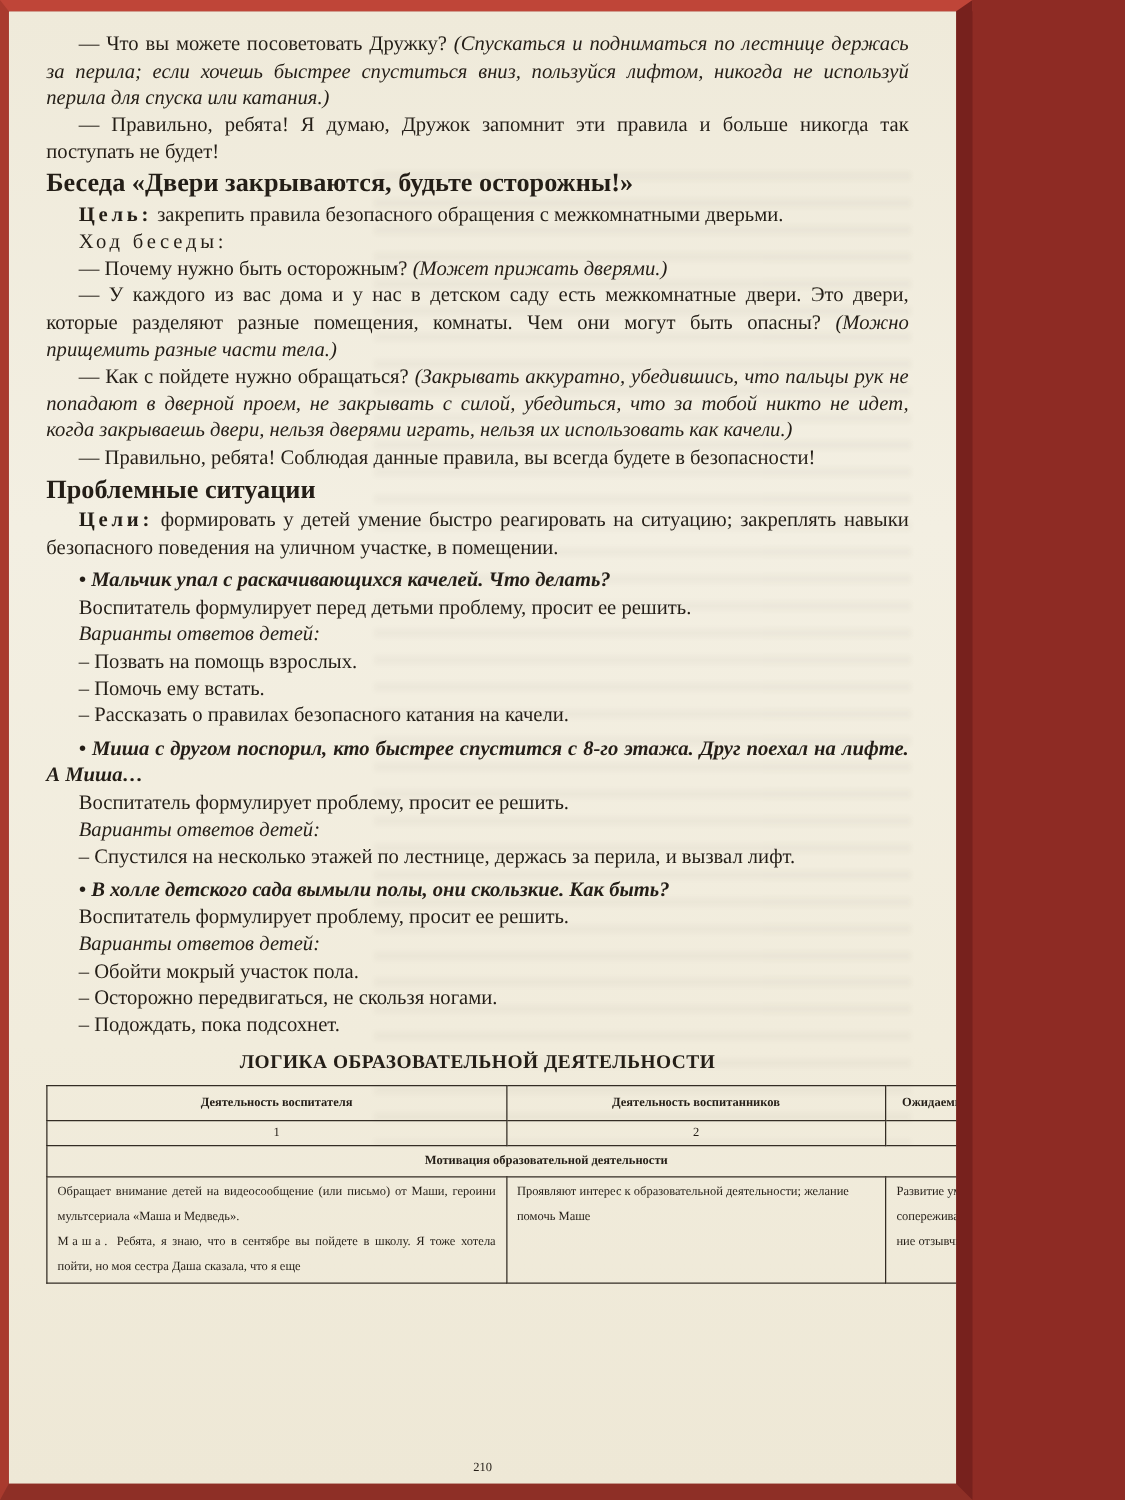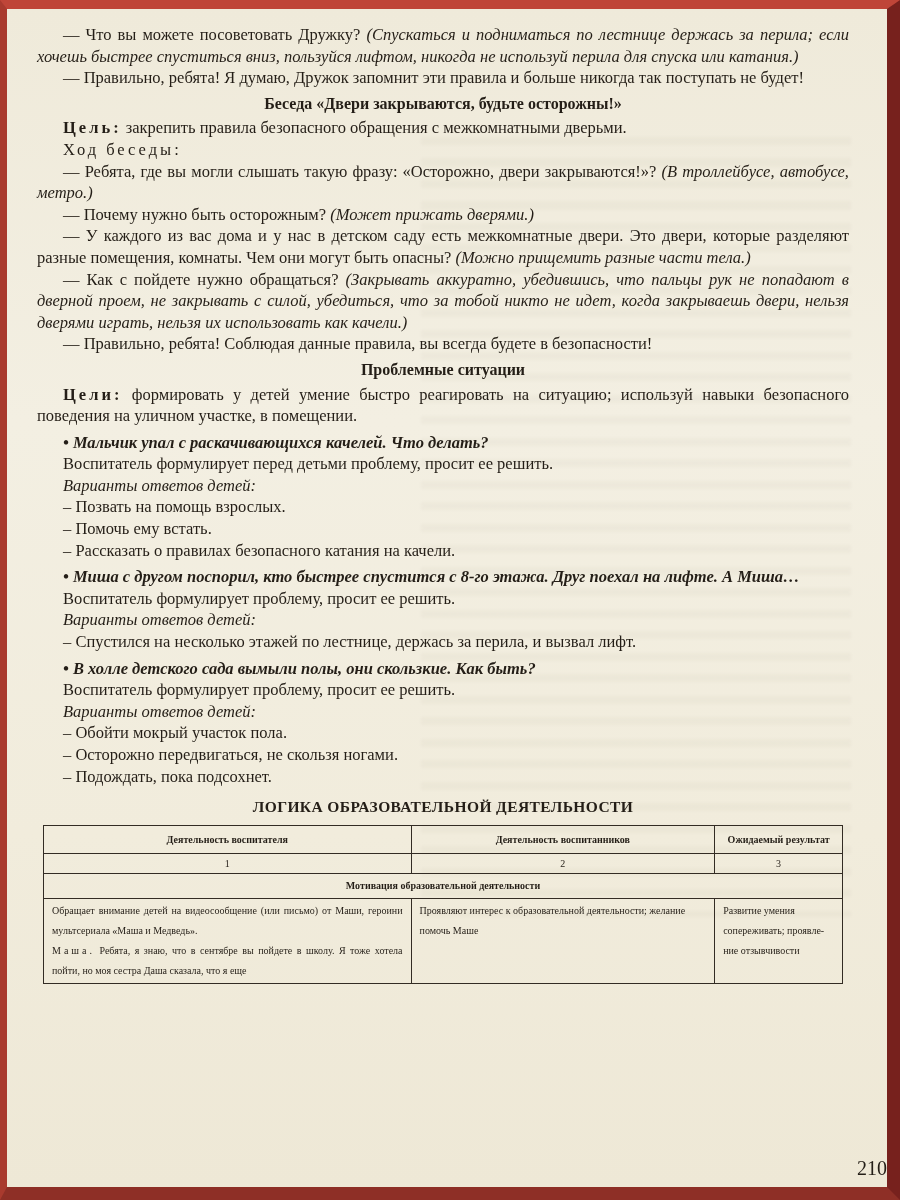--- a/index.html
+++ b/index.html
@@ -5,21 +5,21 @@
   * { box-sizing: border-box; }
   html, body { margin: 0; padding: 0; }
   body {
     width: 900px; height: 1200px;
     overflow: hidden;
     font-family: "Liberation Serif", "DejaVu Serif", serif;
     background: #8e2b24;
   }
   .scan {
     position: relative;
-    width: 900px; height: 1200px;
+    width: 778px; height: 1200px;
     background: linear-gradient(180deg, #efeada 0%, #f3efe2 35%, #f1ecdc 70%, #eee8d6 100%);
     border-top: 9px solid #bf4538;
     border-left: 7px solid #a93a2e;
     border-right: 13px solid #77211d;
     border-bottom: 13px solid #8e2f26;
     overflow: hidden;
   }
   
   .ghost {
     position: absolute; top: 128px; right: 36px;
@@ -37,21 +37,21 @@
     font-size: 16.5px;
     line-height: 21.6px;
     color: #241e17;
     text-align: justify;
   }
   .para { margin: 0; text-indent: 26px; }
   .it { font-style: italic; }
   .sp { letter-spacing: 3px; }
   .bold { font-weight: bold; }
   h3.center {
-    text-align: center; font-size: 16px; font-weight: bold;
+    text-align: left; font-size: 21px; font-weight: bold;
     margin: 4px 0 3px; text-indent: 0; line-height: 21.6px;
   }
   .bullet { font-weight: bold; font-style: italic; margin-top: 5px; }
   .tbl-title {
     text-align: center; font-weight: bold; font-size: 15.5px;
     margin: 9px 0 7px; letter-spacing: 0.4px; text-indent: 0;
   }
   table {
     border-collapse: collapse;
     width: 800px; margin: 0 auto;
@@ -65,54 +65,53 @@
     vertical-align: top;
     text-align: left;
   }
   th { text-align: center; font-weight: bold; padding: 4px 6px; line-height: 19px; }
   tr.nums td { text-align: center; padding: 0 6px; line-height: 19px; }
   tr.section td { text-align: center; font-weight: bold; padding: 2px 6px; }
   td p { margin: 0; text-align: justify; }
   .pageno {
     position: absolute; z-index: 1;
     bottom: 7px; left: 0; right: 0;
-    text-align: right; font-size: 20px; color: #241e17;
+    text-align: center; font-size: 10px; color: #241e17;
   }
 </style>
 </head>
 <body>
 
 <div class="scan">
   <div class="ghost"></div>
 
   <div class="content">
 
     <p class="para"><span>— Что вы можете посоветовать Дружку? </span><span class="it">(Спускаться и подниматься по лестнице держась за перила; если хочешь быстрее спуститься вниз, пользуйся лифтом, никогда не используй перила для спуска или катания.)</span></p>
 
     <p class="para">— Правильно, ребята! Я думаю, Дружок запомнит эти правила и больше никогда так поступать не будет!</p>
 
     <h3 class="center">Беседа «Двери закрываются, будьте осторожны!»</h3>
 
     <p class="para"><span class="sp bold">Цель:</span> <span>закрепить правила безопасного обращения с межкомнатными дверьми.</span></p>
 
     <p class="para"><span class="sp">Ход беседы:</span></p>
 
-    <p class="para"><span>— Ребята, где вы могли слышать такую фразу: «Осторожно, двери закрываются!»? </span><span class="it">(В троллейбусе, автобусе, метро.)</span></p>
 
     <p class="para"><span>— Почему нужно быть осторожным? </span><span class="it">(Может прижать дверями.)</span></p>
 
     <p class="para"><span>— У каждого из вас дома и у нас в детском саду есть межкомнатные двери. Это двери, которые разделяют разные помещения, комнаты. Чем они могут быть опасны? </span><span class="it">(Можно прищемить разные части тела.)</span></p>
 
     <p class="para"><span>— Как с пойдете нужно обращаться? </span><span class="it">(Закрывать аккуратно, убедившись, что пальцы рук не попадают в дверной проем, не закрывать с силой, убедиться, что за тобой никто не идет, когда закрываешь двери, нельзя дверями играть, нельзя их использовать как качели.)</span></p>
 
     <p class="para">— Правильно, ребята! Соблюдая данные правила, вы всегда будете в безопасности!</p>
 
     <h3 class="center">Проблемные ситуации</h3>
 
-    <p class="para"><span class="sp bold">Цели:</span> <span>формировать у детей умение быстро реагировать на ситуацию; используй навыки безопасного поведения на уличном участке, в помещении.</span></p>
+    <p class="para"><span class="sp bold">Цели:</span> <span>формировать у детей умение быстро реагировать на ситуацию; закреплять навыки безопасного поведения на уличном участке, в помещении.</span></p>
 
     <p class="para bullet">• Мальчик упал с раскачивающихся качелей. Что делать?</p>
     <p class="para">Воспитатель формулирует перед детьми проблему, просит ее решить.</p>
     <p class="para it">Варианты ответов детей:</p>
     <p class="para">– Позвать на помощь взрослых.</p>
     <p class="para">– Помочь ему встать.</p>
     <p class="para">– Рассказать о правилах безопасного катания на качели.</p>
 
     <p class="para bullet">• Миша с другом поспорил, кто быстрее спустится с 8-го этажа. Друг поехал на лифте. А Миша…</p>
     <p class="para">Воспитатель формулирует проблему, просит ее решить.</p>

